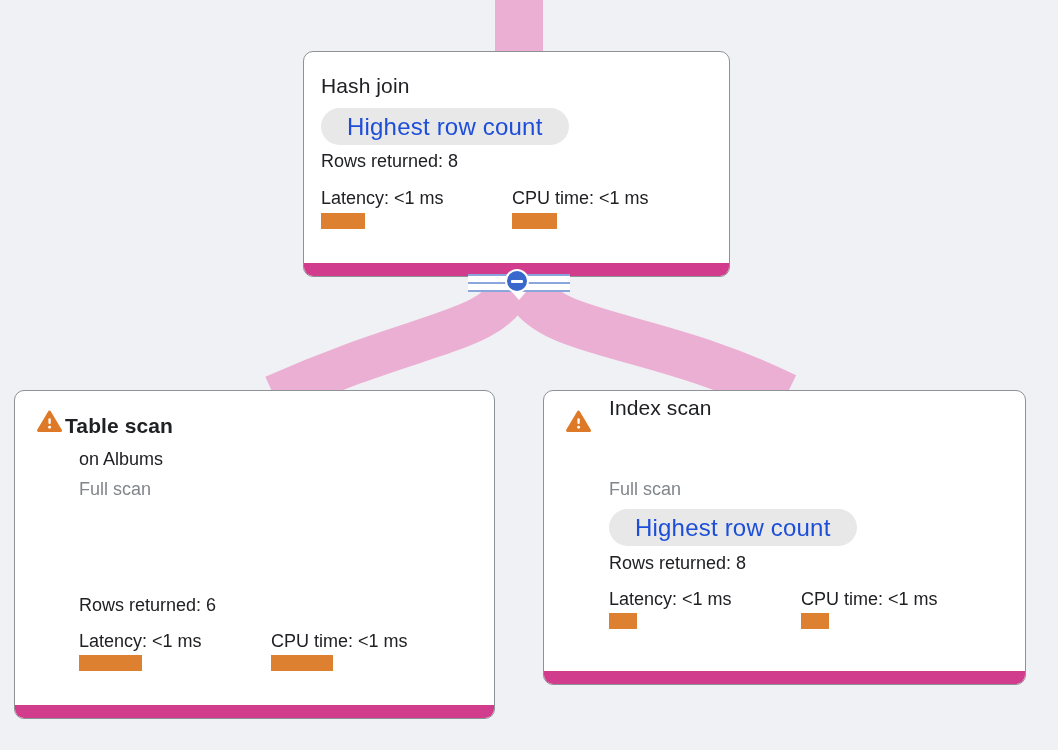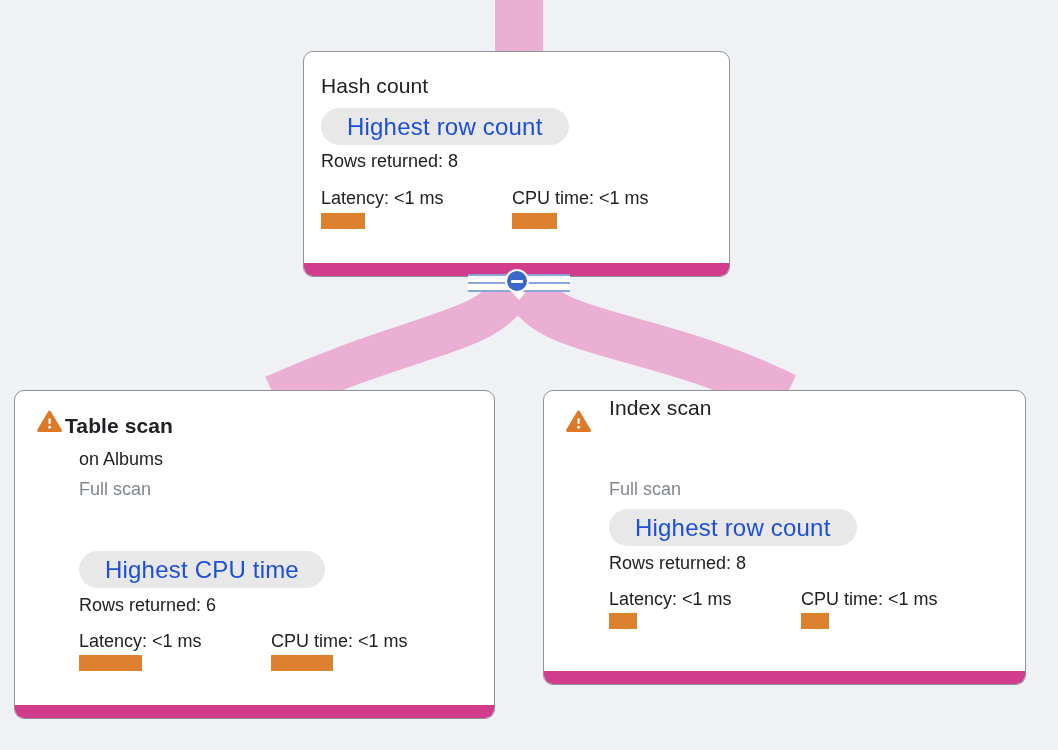--- a/index.html
+++ b/index.html
@@ -56,21 +56,21 @@
 </head>
 <body>
 
 <svg id="edges" viewBox="0 0 1058 750" xmlns="http://www.w3.org/2000/svg">
   <rect x="495" y="0" width="48" height="56" fill="#ecafd4"></rect>
   <path d="M 512 286 C 492 334, 420 330, 274 396" fill="none" stroke="#ecafd4" stroke-width="42"></path>
   <path d="M 525 286 C 549 338, 652 330, 786 396" fill="none" stroke="#ecafd4" stroke-width="46"></path>
 </svg>
 
 <section class="node-card card-hash-join">
-  <h2 class="node-title" style="left:17px;top:22px;margin:0;font-weight:normal;">Hash count</h2>
+  <h2 class="node-title" style="left:17px;top:22px;margin:0;font-weight:normal;">Hash join</h2>
   <span class="badge" style="left:17px;top:56px;">Highest row count</span>
   <div class="node-line" style="left:17px;top:99px;">Rows returned: 8</div>
   <div class="metric-label" style="left:17px;top:136px;">Latency: &lt;1 ms</div>
   <div class="metric-bar" style="left: 17px; top: 161px; width: 44px;"></div>
   <div class="metric-label" style="left:208px;top:136px;">CPU time: &lt;1 ms</div>
   <div class="metric-bar" style="left: 208px; top: 161px; width: 45px;"></div>
   <div class="bottom-bar"></div>
 </section>
 
 <div class="collapse-widget">
@@ -83,21 +83,20 @@
 
 <section class="node-card card-table-scan">
   <svg class="warn-icon" style="left:22px;top:19px;" viewBox="0 0 26 24">
     <path d="M13 2 L24.5 21.5 H1.5 Z" fill="#dd7927" stroke="#dd7927" stroke-width="3" stroke-linejoin="round"></path>
     <rect x="11.9" y="8.5" width="2.4" height="6.2" rx="1.2" fill="#ffffff"></rect>
     <circle cx="13.1" cy="18" r="1.5" fill="#ffffff"></circle>
   </svg>
   <h2 class="node-title" style="left:47px;top:20px;margin:3px;font-weight:bold;">Table scan</h2>
   <div class="node-line" style="left:64px;top:58px;">on Albums</div>
   <div class="node-line muted" style="left:64px;top:88px;">Full scan</div>
-  <span class="badge" style="left:64px;top:160px;">Highest CPU time</span>
   <div class="node-line" style="left:64px;top:204px;">Rows returned: 6</div>
   <div class="metric-label" style="left:64px;top:240px;">Latency: &lt;1 ms</div>
   <div class="metric-bar" style="left: 64px; top: 264px; width: 63px;"></div>
   <div class="metric-label" style="left:256px;top:240px;">CPU time: &lt;1 ms</div>
   <div class="metric-bar" style="left: 256px; top: 264px; width: 62px;"></div>
   <div class="bottom-bar"></div>
 </section>
 
 <section class="node-card card-index-scan">
   <svg class="warn-icon" style="left:22px;top:19px;" viewBox="0 0 26 24">

